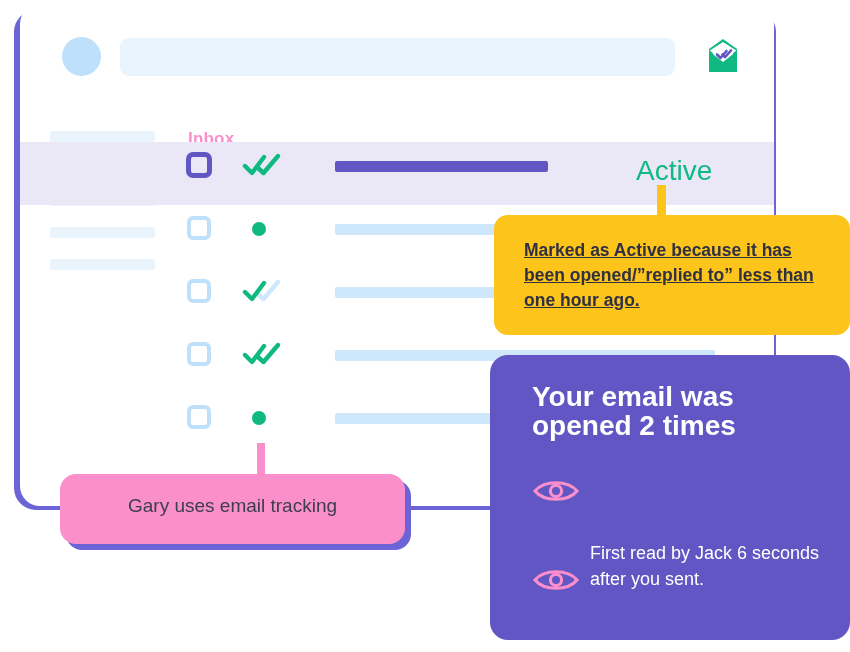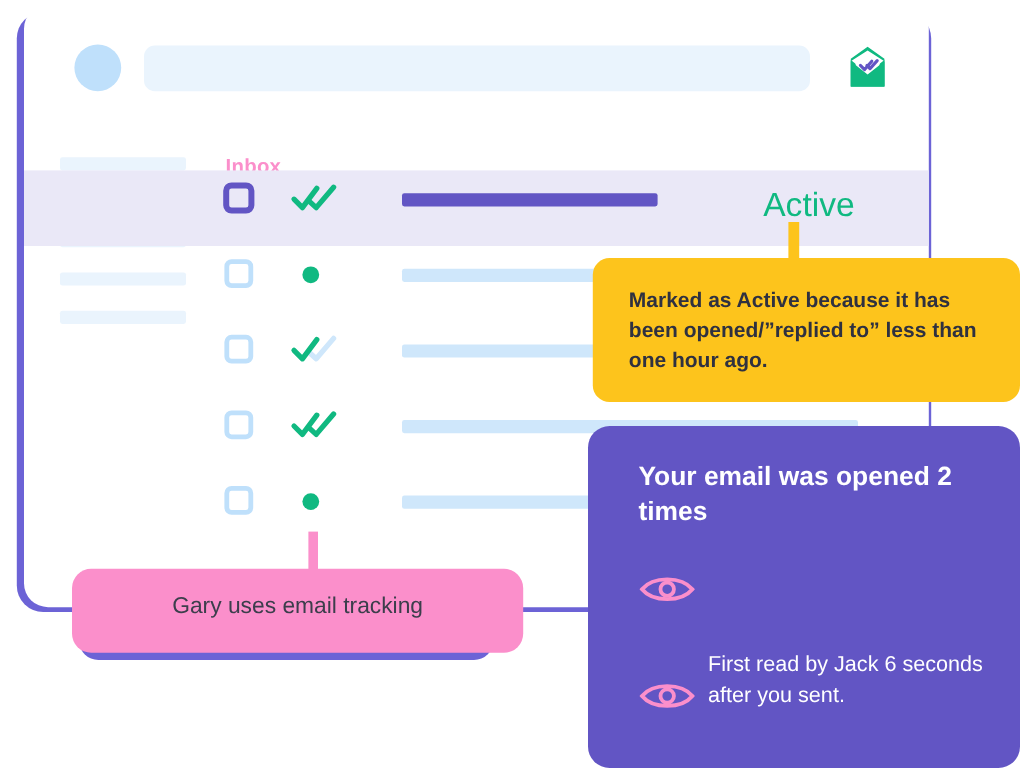--- a/index.html
+++ b/index.html
@@ -185,37 +185,38 @@
   }
   .callout-yellow .ctext {
     position: absolute;
     left: 30px;
     top: 23px;
     right: 24px;
     font-size: 17.5px;
     line-height: 25px;
     font-weight: bold;
     color: #2f3140;
+    text-decoration: underline;
   }
 
   
   .callout-pink-shadow {
     position: absolute;
     left: 66px;
     top: 480px;
     width: 345px;
     height: 70px;
     background: #6c63d6;
     border-radius: 16px;
   }
   .callout-pink {
     position: absolute;
     left: 60px;
     top: 474px;
-    width: 376px;
+    width: 345px;
     height: 70px;
     background: #fb8fcb;
     border-radius: 16px;
   }
   .callout-pink .ctext {
     position: absolute;
     left: 0;
     right: 0;
     top: 21px;
     text-align: center;
@@ -239,21 +240,21 @@
     width: 360px;
     height: 285px;
     background: #6255c4;
     border-radius: 18px;
   }
   .cp-title {
     position: absolute;
     left: 42px;
     top: 27px;
     right: 40px;
-    font-size: 22px;
+    font-size: 28px;
     font-weight: bold;
     line-height: 29px;
     color: #ffffff;
   }
   .cp-item {
     position: absolute;
     left: 42px;
     right: 28px;
     display: flex;
     align-items: flex-start;

